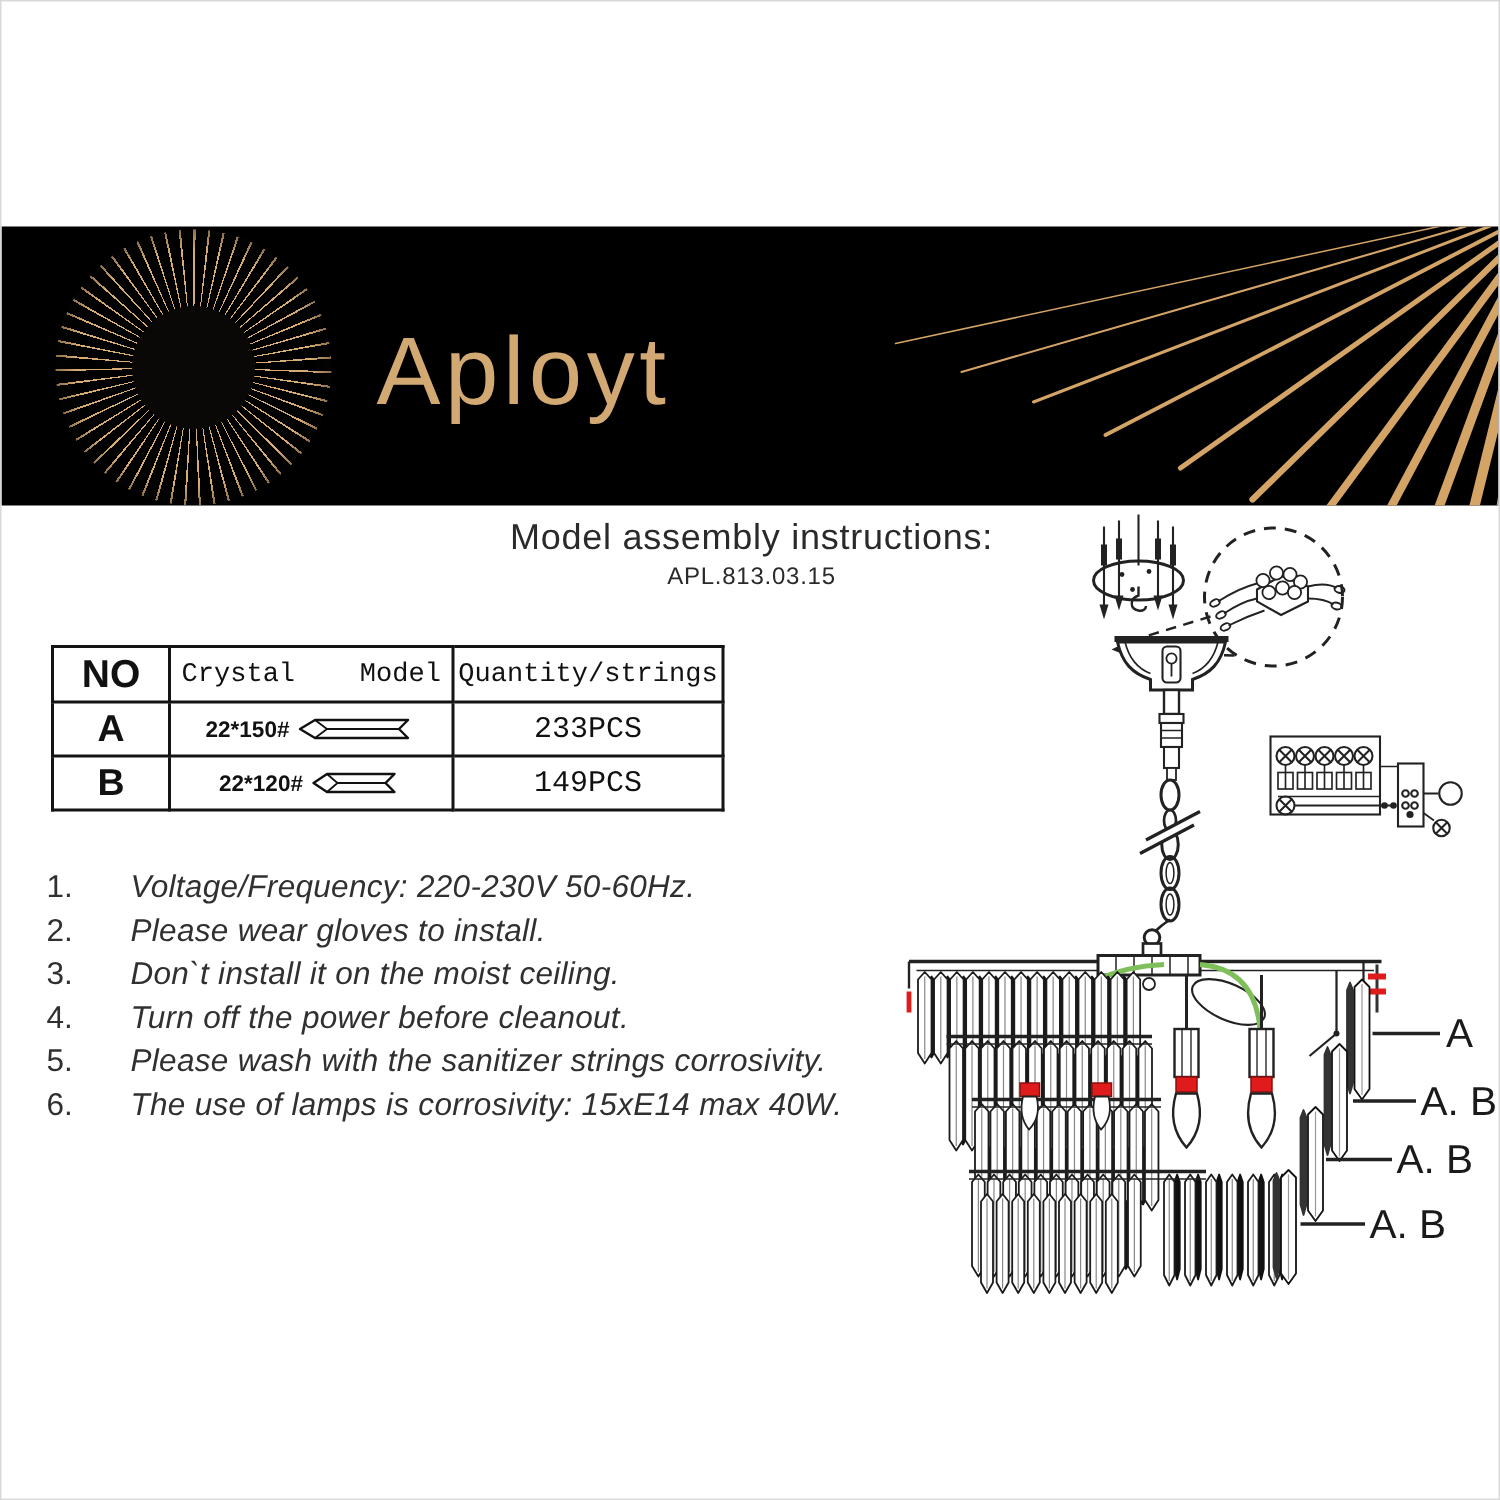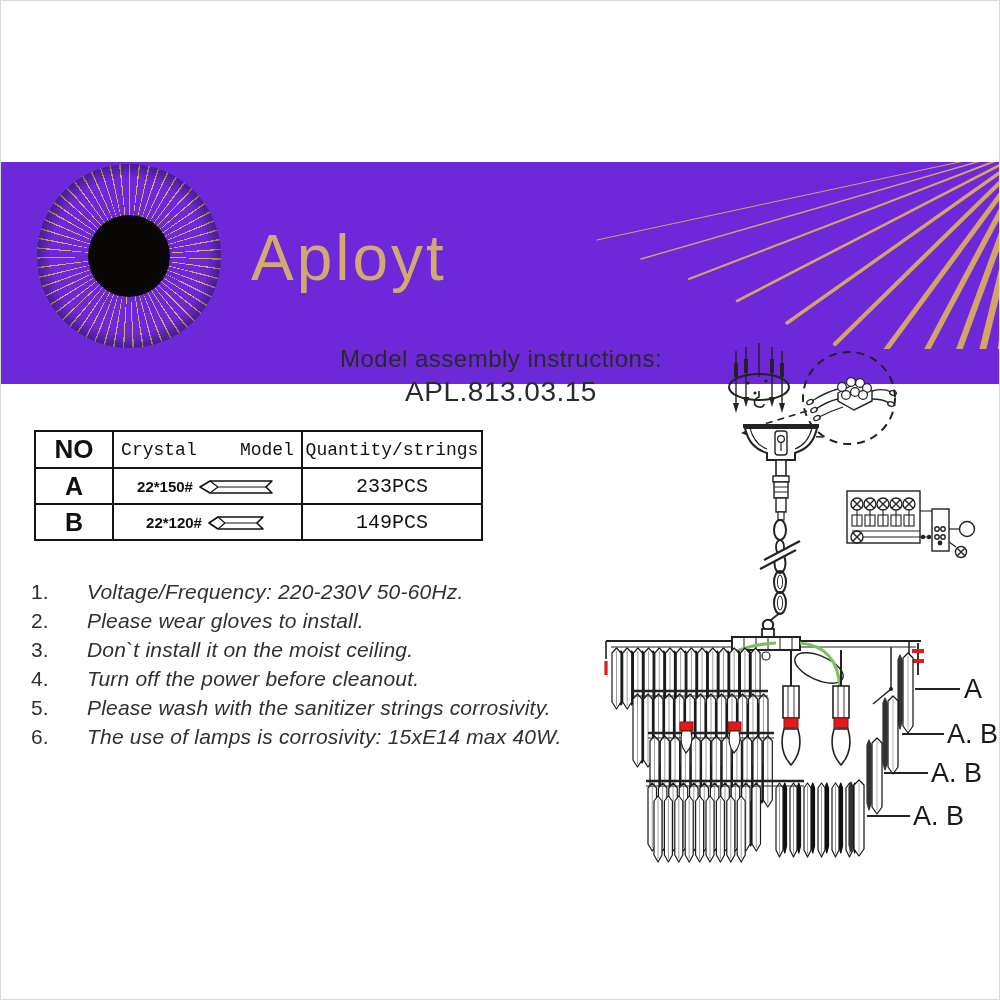--- a/index.html
+++ b/index.html
@@ -1,34 +1,34 @@
 <!DOCTYPE html>
 <html><head>
 <meta charset="utf-8">
 <style>
   html,body{margin:0;padding:0;background:#ffffff;}
   .page{position:relative;width:998px;height:998px;background:#fff;border:1px solid #d9d9d9;
         font-family:"Liberation Sans",sans-serif;overflow:hidden;}
 
   
-  .banner{position:absolute;left:0;top:150px;width:100%;height:222px;background:#6d28d9;overflow:hidden;margin-top:11px;}
+  .banner{position:absolute;left:0;top:150px;width:100%;height:186px;background:#000000;overflow:hidden;}
   .sunburst{position:absolute;left:36px;top:2px;width:184px;height:184px;border-radius:50%;
             background:repeating-conic-gradient(from 0deg,#d7ac72 0deg 0.9deg,rgba(0,0,0,0) 0.9deg 6.1deg);}
   .sunburst::before{content:"";position:absolute;inset:0;border-radius:50%;
             background:radial-gradient(circle,rgba(10,8,7,0) 0 60%,rgba(10,8,7,.55) 76%,#0a0807 94%);}
   .sunburst::after{content:"";position:absolute;left:50%;top:50%;width:82px;height:82px;
             transform:translate(-50%,-50%);border-radius:50%;background:#0a0807;}
   .brand{position:absolute;left:250px;top:48px;color:#d2a873;font-size:64px;font-weight:400;
          letter-spacing:3px;line-height:96px;}
   .banner-rays{position:absolute;right:0;top:0;width:1000px;height:187px;}
 
   
   .title{position:absolute;left:0;top:344px;width:1000px;text-align:center;color:#2a2a2a;}
   .title .l1{font-size:24px;font-weight:500;letter-spacing:.5px;}
-  .title .l2{font-size:28px;font-weight:500;margin-top:3px;letter-spacing:.5px;}
+  .title .l2{font-size:16px;font-weight:500;margin-top:3px;letter-spacing:.5px;}
 
   
   table.parts{position:absolute;left:33px;top:429px;border-collapse:collapse;table-layout:fixed;}
   table.parts td,table.parts th{border:2px solid #141414;padding:0;text-align:center;vertical-align:middle;background:#fff;}
   .c-no{width:76px;}  .c-model{width:187px;} .c-qty{width:178px;}
   tr.hrow{height:37px;} tr.drow{height:36px;}
   .th-no{font-size:26px;font-weight:700;color:#111;}
   .th-model,.th-qty{font-family:"Liberation Mono","DejaVu Sans Mono",monospace;font-size:18px;font-weight:500;color:#111;white-space:pre;}
   .cell-ab{font-size:25px;font-weight:700;color:#111;}
   .cell-model{font-size:15px;font-weight:700;color:#111;white-space:nowrap;text-align:left;padding-left:10px;}

